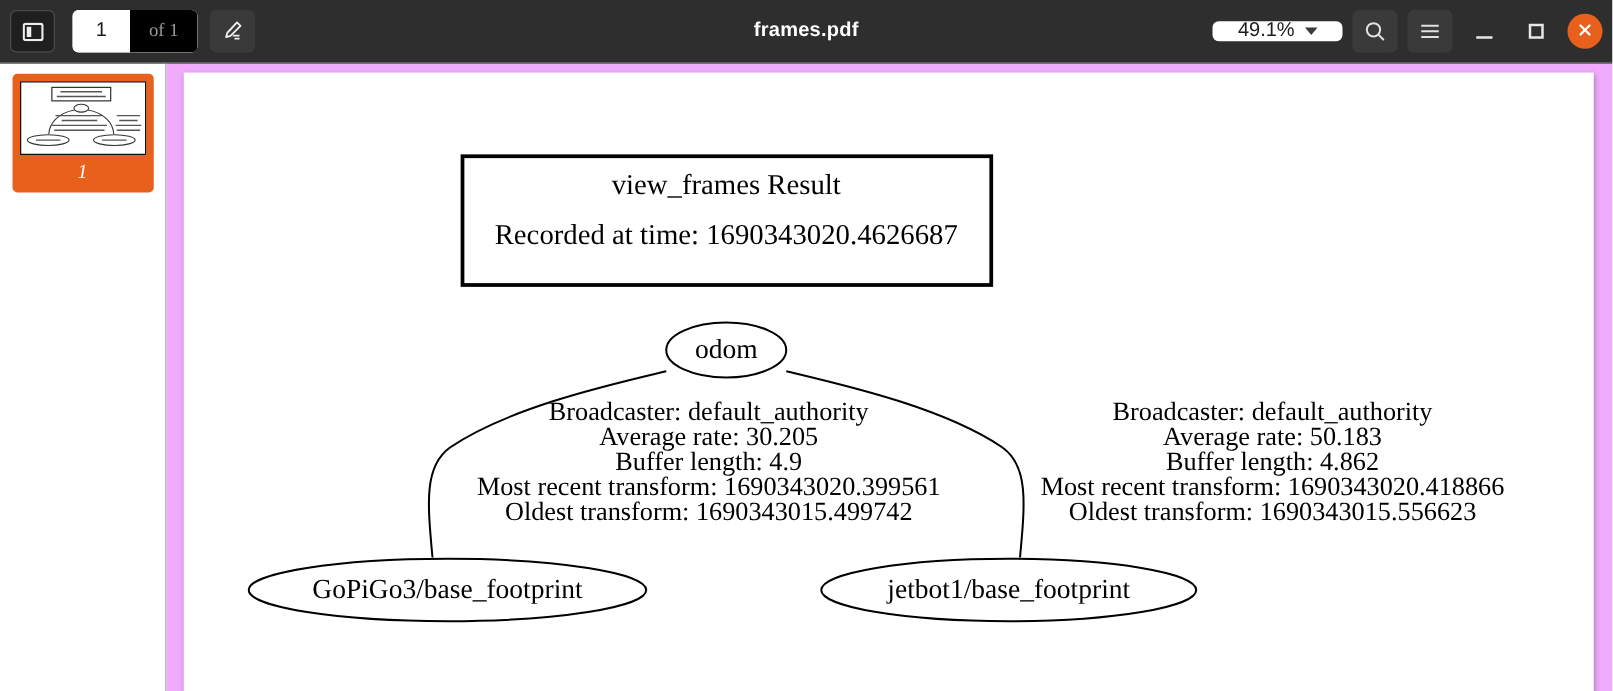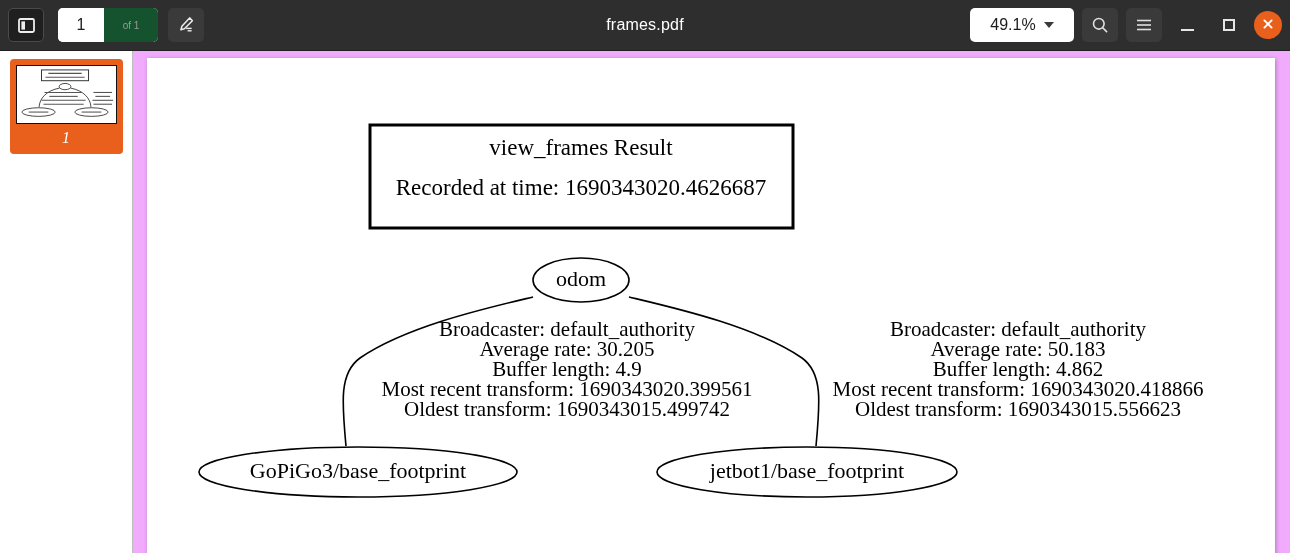--- a/index.html
+++ b/index.html
@@ -53,21 +53,21 @@
     position: absolute;
     left: 0;
     right: 0;
     top: 0;
     bottom: 0;
     display: flex;
     align-items: center;
     justify-content: center;
     color: #ffffff;
     font-size: 16px;
-    font-weight: normal;
+    font-weight: bold;
     letter-spacing: 0.2px;
     pointer-events: none;
     z-index: 1;
   }
 
   .tbtn {
     width: 36px;
     height: 34px;
     border-radius: 5px;
     background: #3a3a3a;
@@ -105,32 +105,33 @@
     align-items: center;
     justify-content: center;
     border: none;
     outline: none;
     font-family: "Liberation Sans", sans-serif;
     box-sizing: border-box;
   }
   .page-of {
     min-width: 54px;
     padding: 0 10px;
-    background: #14532d;
+    background: #000000;
     color: #9a9a9a;
-    font-size: 10px;
-    display: flex;
-    align-items: center;
-    justify-content: center;
-    box-sizing: border-box;
+    font-size: 15px;
+    display: flex;
+    align-items: center;
+    justify-content: center;
+    box-sizing: border-box;
+    font-family: Liberation Serif, serif;
   }
 
   
   .zoom-combo {
-    height: 34px;
+    height: 16px;
     min-width: 104px;
     background: #ffffff;
     border-radius: 5px;
     display: flex;
     align-items: center;
     justify-content: center;
     gap: 8px;
     padding: 0 10px;
     box-sizing: border-box;
     cursor: pointer;

